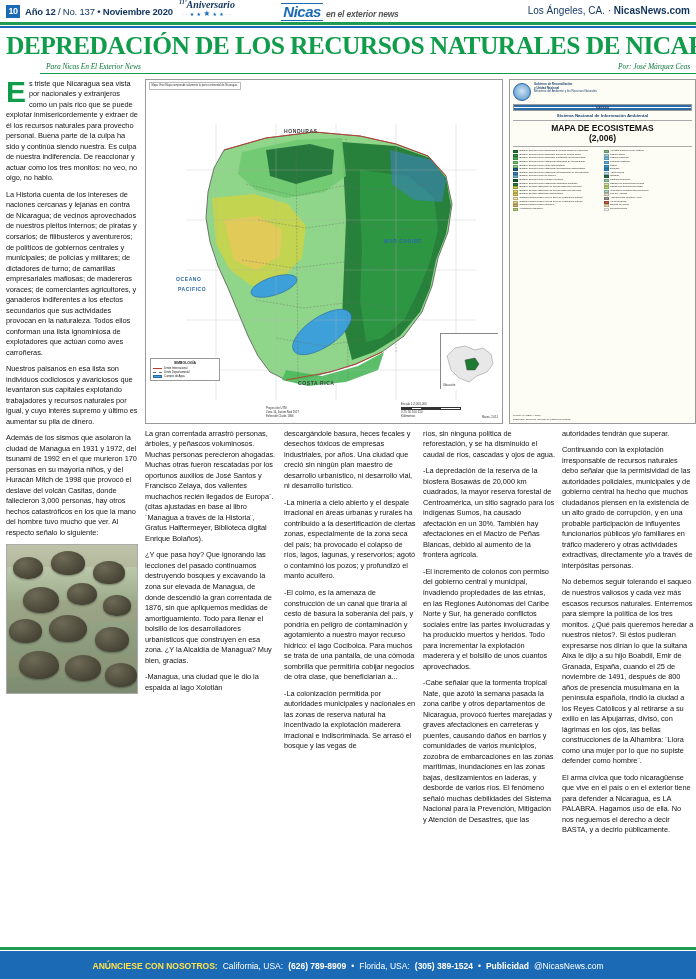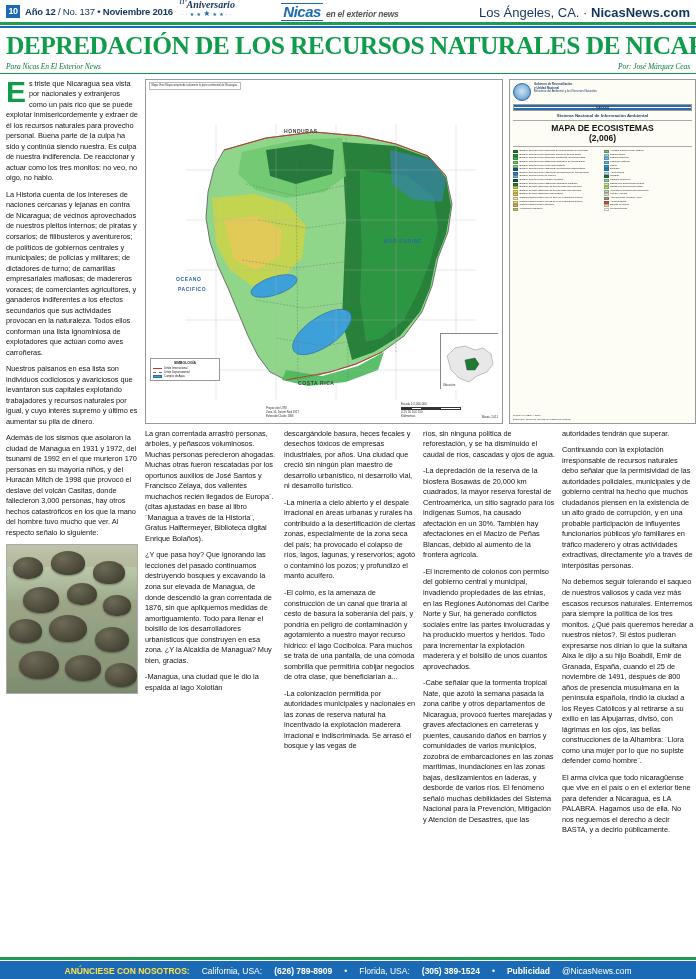--- a/index.html
+++ b/index.html
@@ -34,35 +34,35 @@
     font-family:"Liberation Sans", sans-serif; font-weight:bold; font-style:italic;
     font-size:15px; color:#1a6ab5; letter-spacing:-0.5px;
     border-top:1.2px solid #1a6ab5; border-bottom:1.2px solid #1a6ab5;
     padding:0 2px; display:inline-block; line-height:1.05;
   }
   .brand-sub {
     font-style:italic; font-weight:bold; font-size:8.5px; color:#555;
     margin-left:3px; letter-spacing:-0.2px;
   }
   .site-line {
-    position:absolute; right:6px; top:5px; font-size:13px; color:#11355c; white-space:nowrap;
+    position:absolute; right:6px; top:5px; font-size:10px; color:#11355c; white-space:nowrap;
   }
   .site-line b { font-weight:bold; }
   .rule-green { height:3px; background:#1f9c50; }
   .rule-blue  { height:2px; background:#1a6ab5; margin-top:1px; }
   
   .headline-wrap { padding:5px 6px 0 6px; }
   .headline {
     font-family:"Liberation Serif", serif; font-weight:bold;
     font-size:25.5px; color:#0f9c4b; letter-spacing:-0.6px;
     line-height:1.05; white-space:nowrap;
   }
   .byline-row {
     display:flex; justify-content:space-between; align-items:flex-start;
-    padding:2px 6px 0 6px; border-bottom:1.5px solid #0f9c4b; padding-bottom:2px;
+    padding:2px 6px 0 6px; border-bottom:1.5px solid #0f9c4b; padding-bottom:2px;margin-left:40px;
   }
   .byline-left, .byline-right {
     font-family:"Liberation Serif", serif; font-style:italic;
     font-size:7.5px; color:#0f7a3e; letter-spacing:-0.1px;
   }
   
   .content { padding:5px 6px 0 6px; }
   .cols { display:flex; gap:7px; }
   .col { width:132px; }
   .col-text {
@@ -137,37 +137,37 @@
     position:absolute; border-radius:50% 50% 45% 45%;
     background:radial-gradient(ellipse at 35% 30%, #6e6a56 0%, #4d4a3b 60%, #393627 100%);
     box-shadow:0 1px 2px rgba(0,0,0,.35);
   }
   .sand-strip { position:absolute; left:0; right:0; height:22px; background:rgba(170,168,140,.45); }
   
   .footer-wrap { position:absolute; left:0; right:0; bottom:0; }
   .footer-rule-g { height:2.5px; background:#1f9c50; }
   .footer-rule-b { height:1.5px; background:#1a6ab5; margin-top:1px; }
   .footer-bar {
-    background:#1a6ab5; color:#fff; height:17px; display:flex; align-items:center;
-    justify-content:center; gap:12px; font-size:8.5px; white-space:nowrap;
+    background:#1a6ab5; color:#fff; height:27px; display:flex; align-items:center;
+    justify-content:center; gap:5px; font-size:8.5px; white-space:nowrap;
   }
   .footer-bar .fb-strong { font-weight:bold; }
   .footer-bar .fb-y { color:#ffe14d; font-weight:bold; }
 </style>
 </head>
 <body>
 
 <div class="masthead">
   <div class="page-num">10</div>
   <div class="issue-line">
     <b>Año 12</b>
     <span class="light">/</span>
     <span class="light">No. 137</span>
     <b>•</b>
-    <b>Noviembre 2016</b>
+    <b>Noviembre 2020</b>
   </div>
 
   <div class="anniv">
     <div class="anniv-text">
       <sup>11º</sup><span>Aniversario</span>
     </div>
     <div class="anniv-stars">· · ★ ★ <span class="big">★</span> ★ ★ · ·</div>
   </div>
 
   <div class="brand">

